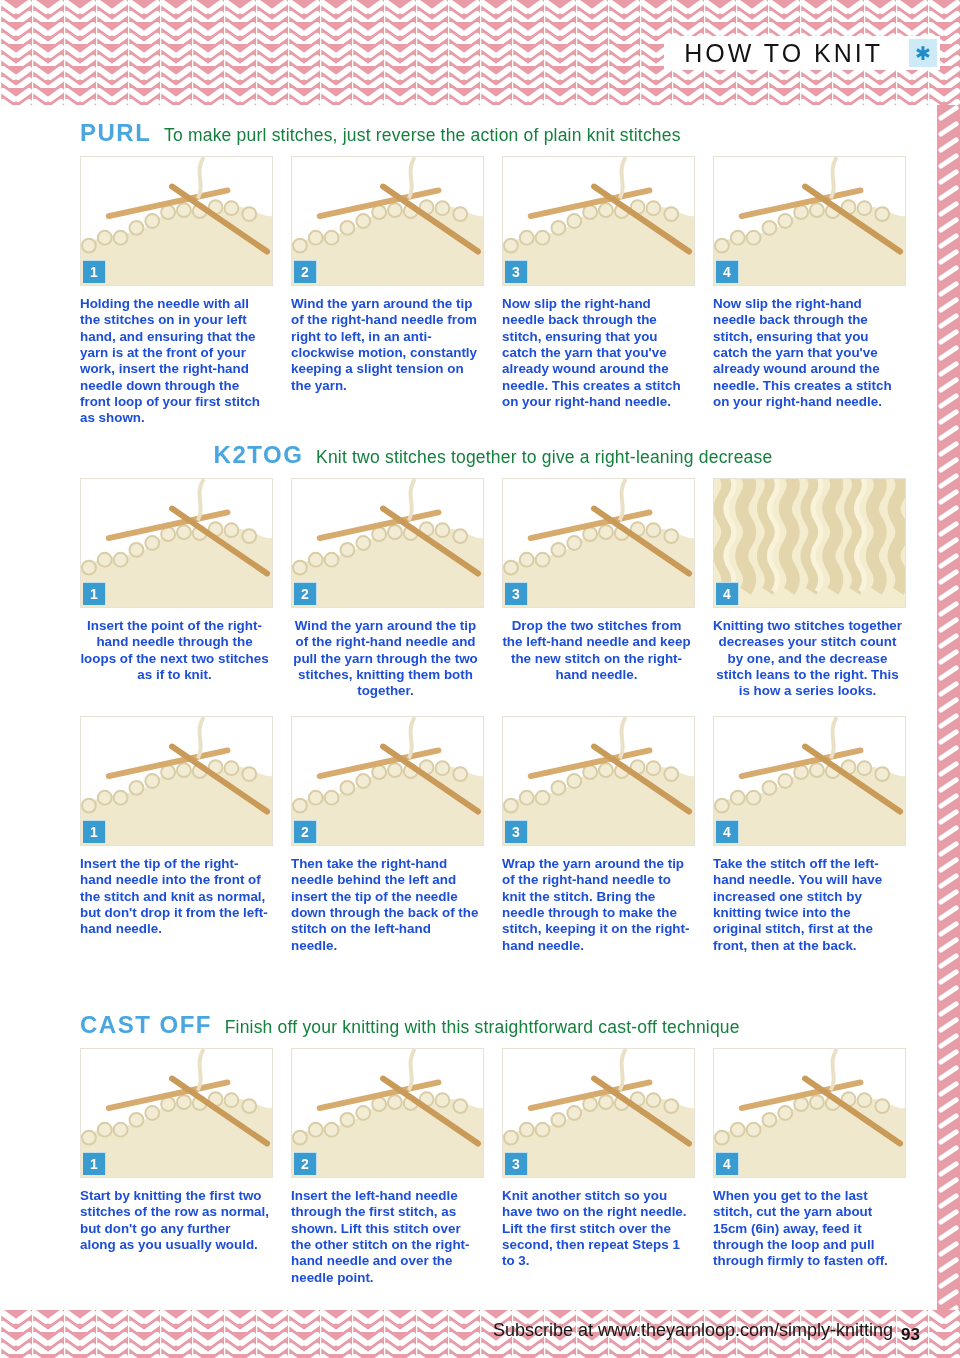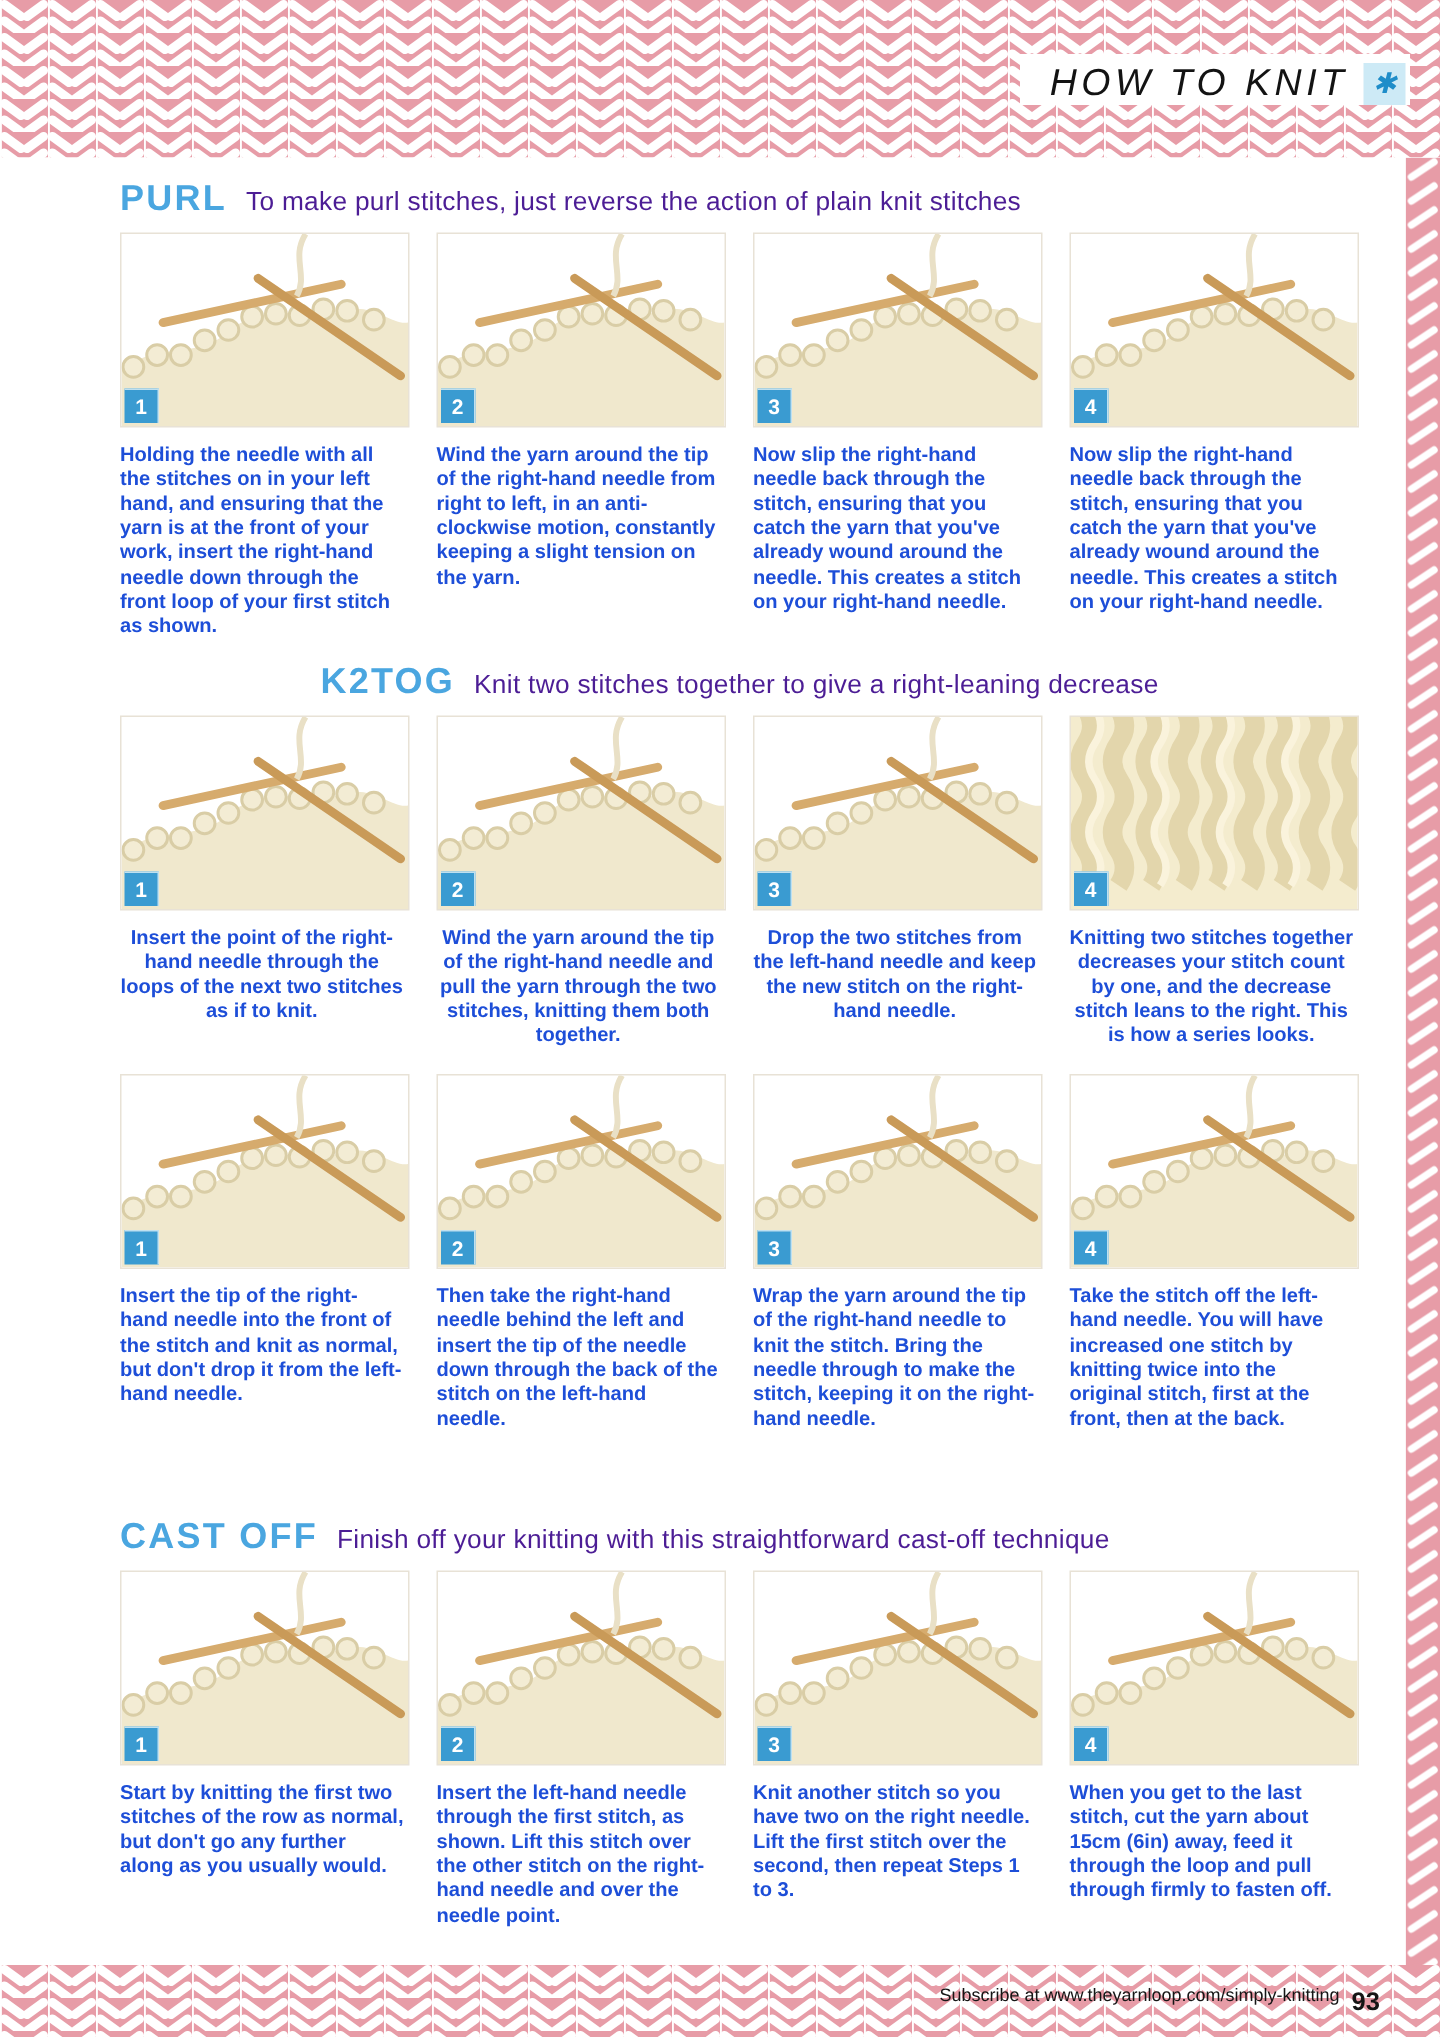--- a/index.html
+++ b/index.html
@@ -11,42 +11,42 @@
   
   .band{position:absolute;left:0;width:960px;overflow:hidden;}
   .band-top{top:0;height:105px;}
   .band-bottom{top:1310px;height:48px;}
   .strip-right{position:absolute;top:105px;right:0;width:23px;height:1205px;overflow:hidden;}
   .band svg,.strip-right svg{display:block;}
 
   
   .header-banner{
     position:absolute;top:36px;right:20px;height:34px;background:#ffffff;
-    display:flex;align-items:flex-end;gap:10px;padding:0 3px 0 20px;font-style:italic;
+    display:flex;align-items:center;gap:26px;padding:0 3px 0 20px;
   }
   .header-title{
     font-size:25px;letter-spacing:3px;color:#131313;font-weight:400;white-space:nowrap;
   }
   .header-icon{
     width:28px;height:28px;background:#cdeaf6;display:flex;align-items:center;justify-content:center;
     color:#1e8dc9;font-size:19px;line-height:1;
   }
 
   
   #content{position:absolute;top:105px;left:80px;width:826px;}
   .howto-section{display:block;}
   .howto-section:nth-of-type(1){margin-top:13px;height:322px;}
   .howto-section:nth-of-type(2){height:276px;text-align:center;}
   .howto-section:nth-of-type(3){height:294px;}
   .howto-section:nth-of-type(4){height:300px;}
   .sec-heading{margin:0 0 6px 0;line-height:30px;white-space:nowrap;font-weight:400;}
   .sec-title{
     color:#4aa6e0;font-weight:700;font-size:24px;letter-spacing:1.5px;margin-right:6px;
   }
-  .sec-subtitle{color:#4c1d95;font-size:17.5px;font-weight:400;letter-spacing:0.2px;}
+  .sec-subtitle{color:#15803d;font-size:17.5px;font-weight:400;letter-spacing:0.2px;}
   .steps-grid{display:grid;grid-template-columns:repeat(4,193px);column-gap:18px;}
   .step{margin:0;}
   .photo{
     position:relative;height:130px;border:1px solid #e8e2d6;background:#ffffff;box-sizing:border-box;
   }
   .photo svg{width:100%;height:100%;display:block;}
   .badge{
     position:absolute;left:2px;bottom:2px;width:22px;height:22px;background:#3a9bd1;
     color:#ffffff;font-weight:700;font-size:14px;display:flex;align-items:center;justify-content:center;
     border-top:1px solid #bfe0f0;border-right:1px solid #bfe0f0;
@@ -64,21 +64,21 @@
   .art-swatch path{stroke:#e3d6ac;stroke-width:13;fill:none;}
   .art-swatch path.lite{stroke:#faf3dc;stroke-width:5;}
   .photo.variant-needles .art-swatch{display:none;}
   .photo.variant-swatch .art-needles{display:none;}
 
   
   .footer-inner{
     position:absolute;top:1310px;left:0;width:920px;height:40px;
     display:flex;align-items:center;justify-content:flex-end;gap:8px;z-index:2;
   }
-  .footer-text{font-size:12px;color:#151515;}
+  .footer-text{font-size:18px;color:#151515;}
   .footer-page{font-size:17px;font-weight:700;color:#151515;margin-top:10px;}
 </style>
 </head>
 <body>
 
 <div class="band band-top">
   <svg width="960" height="105">
     <defs>
       <pattern id="herring" width="32" height="22" patternUnits="userSpaceOnUse">
         <rect width="32" height="22" fill="#e79ca7"></rect>

